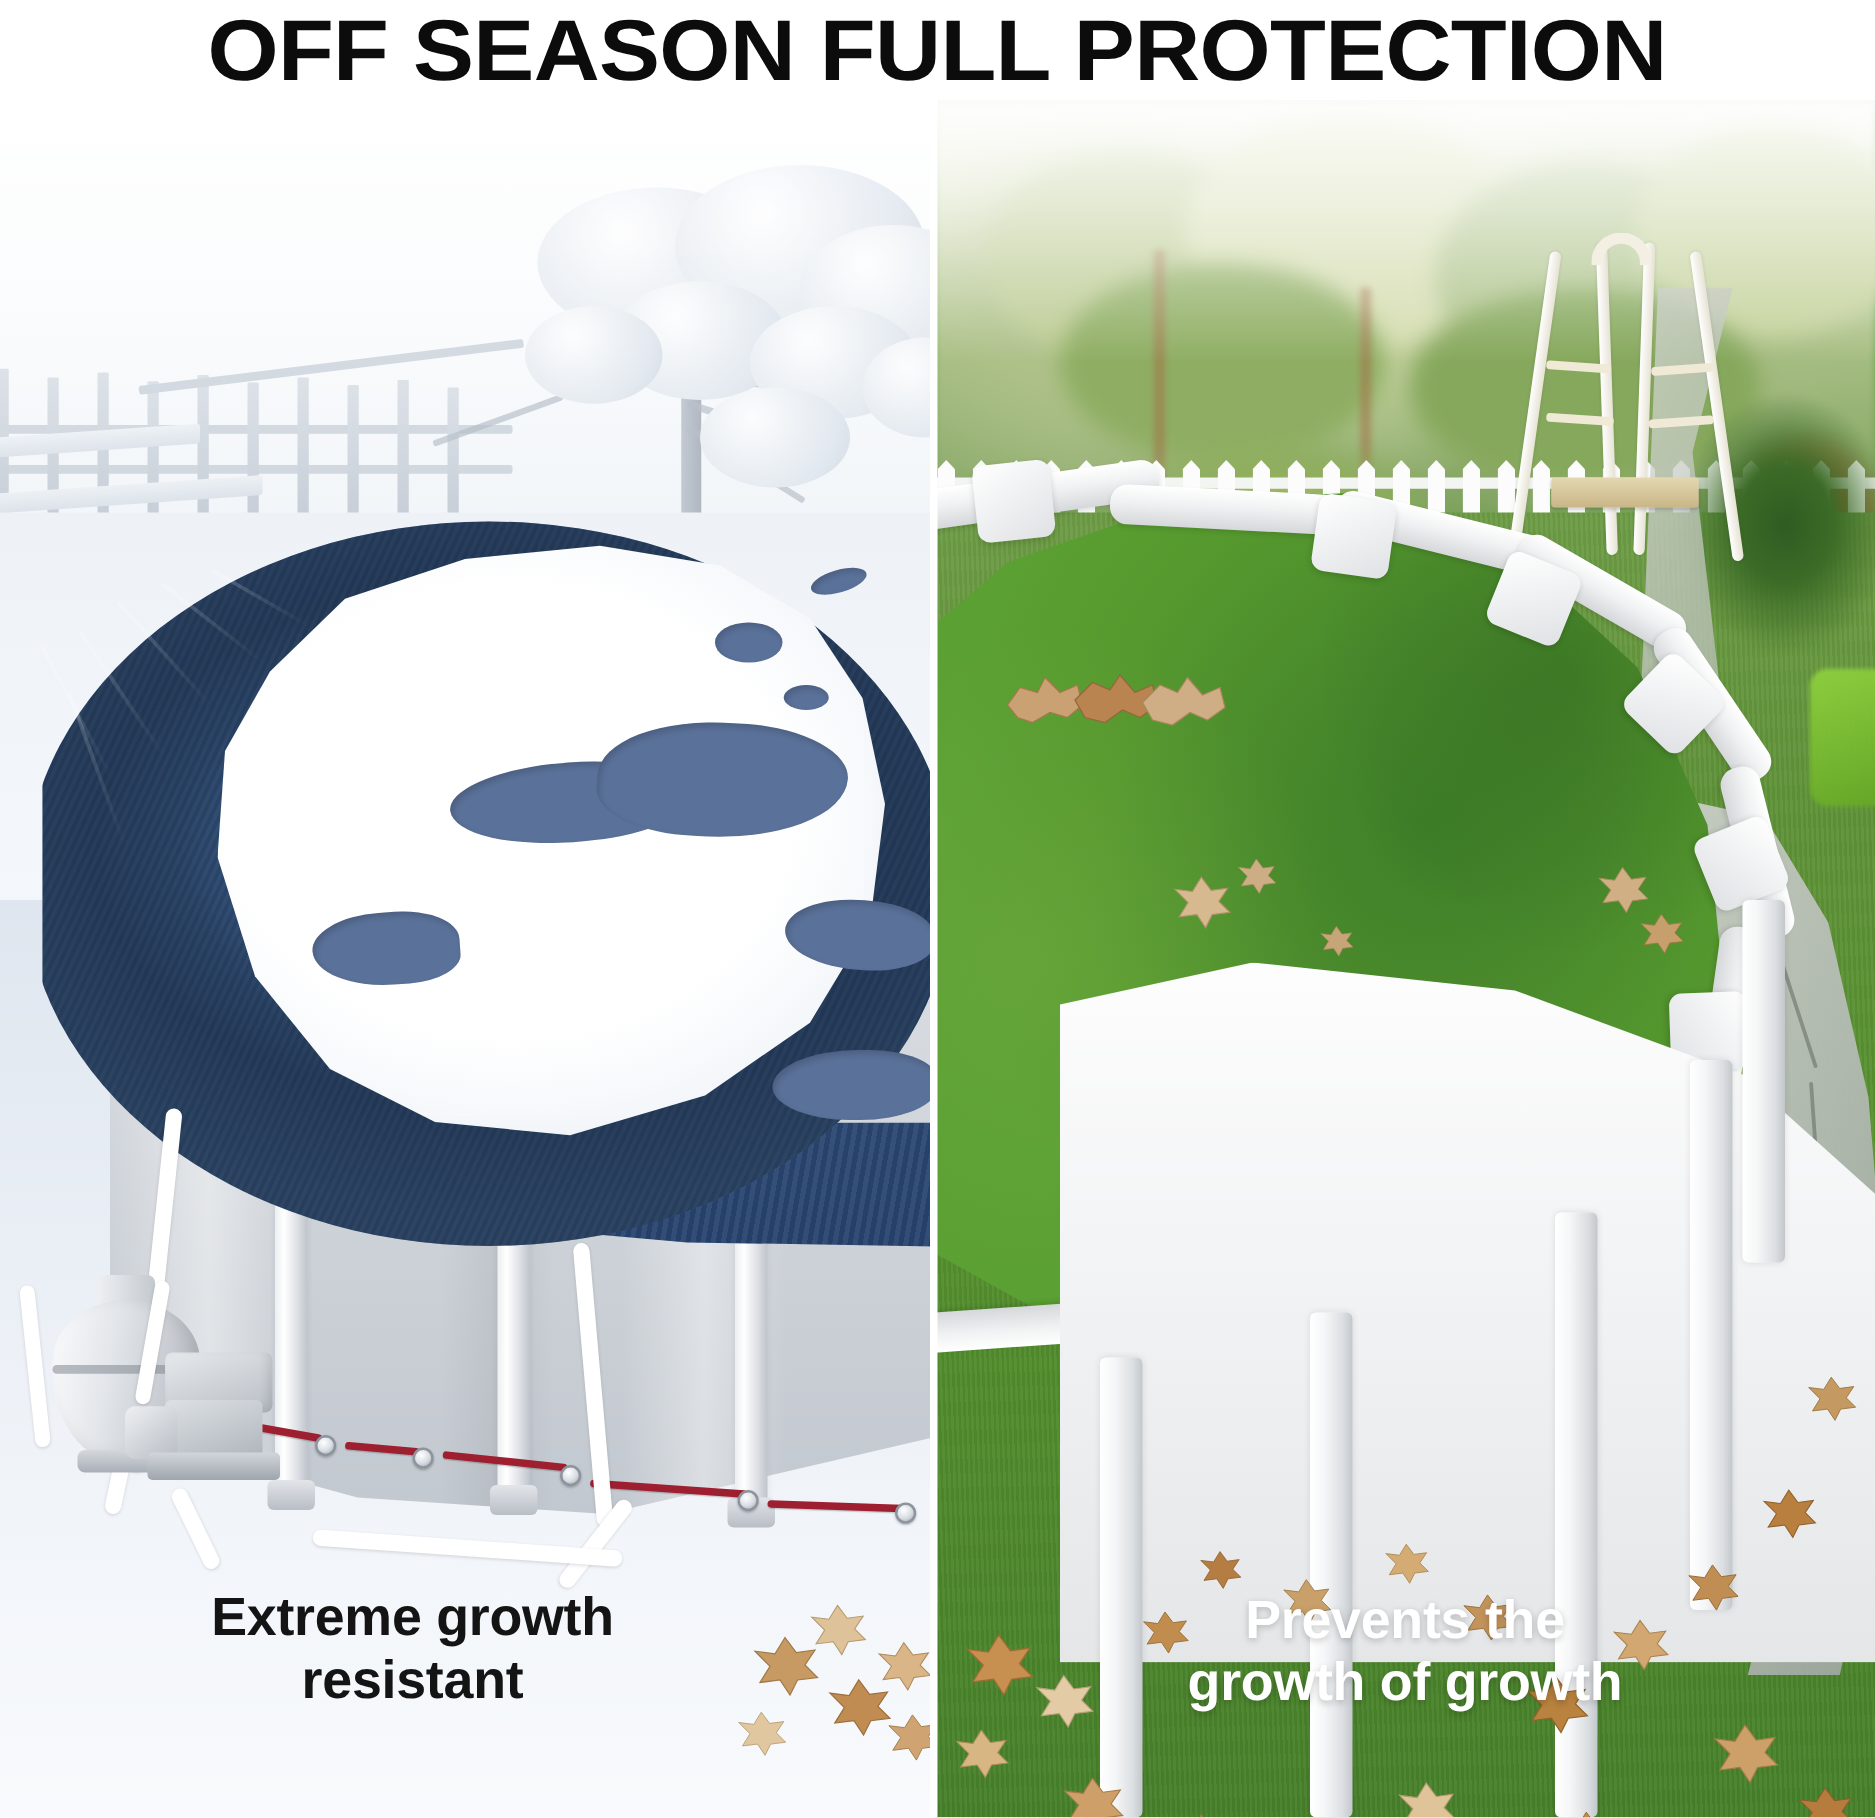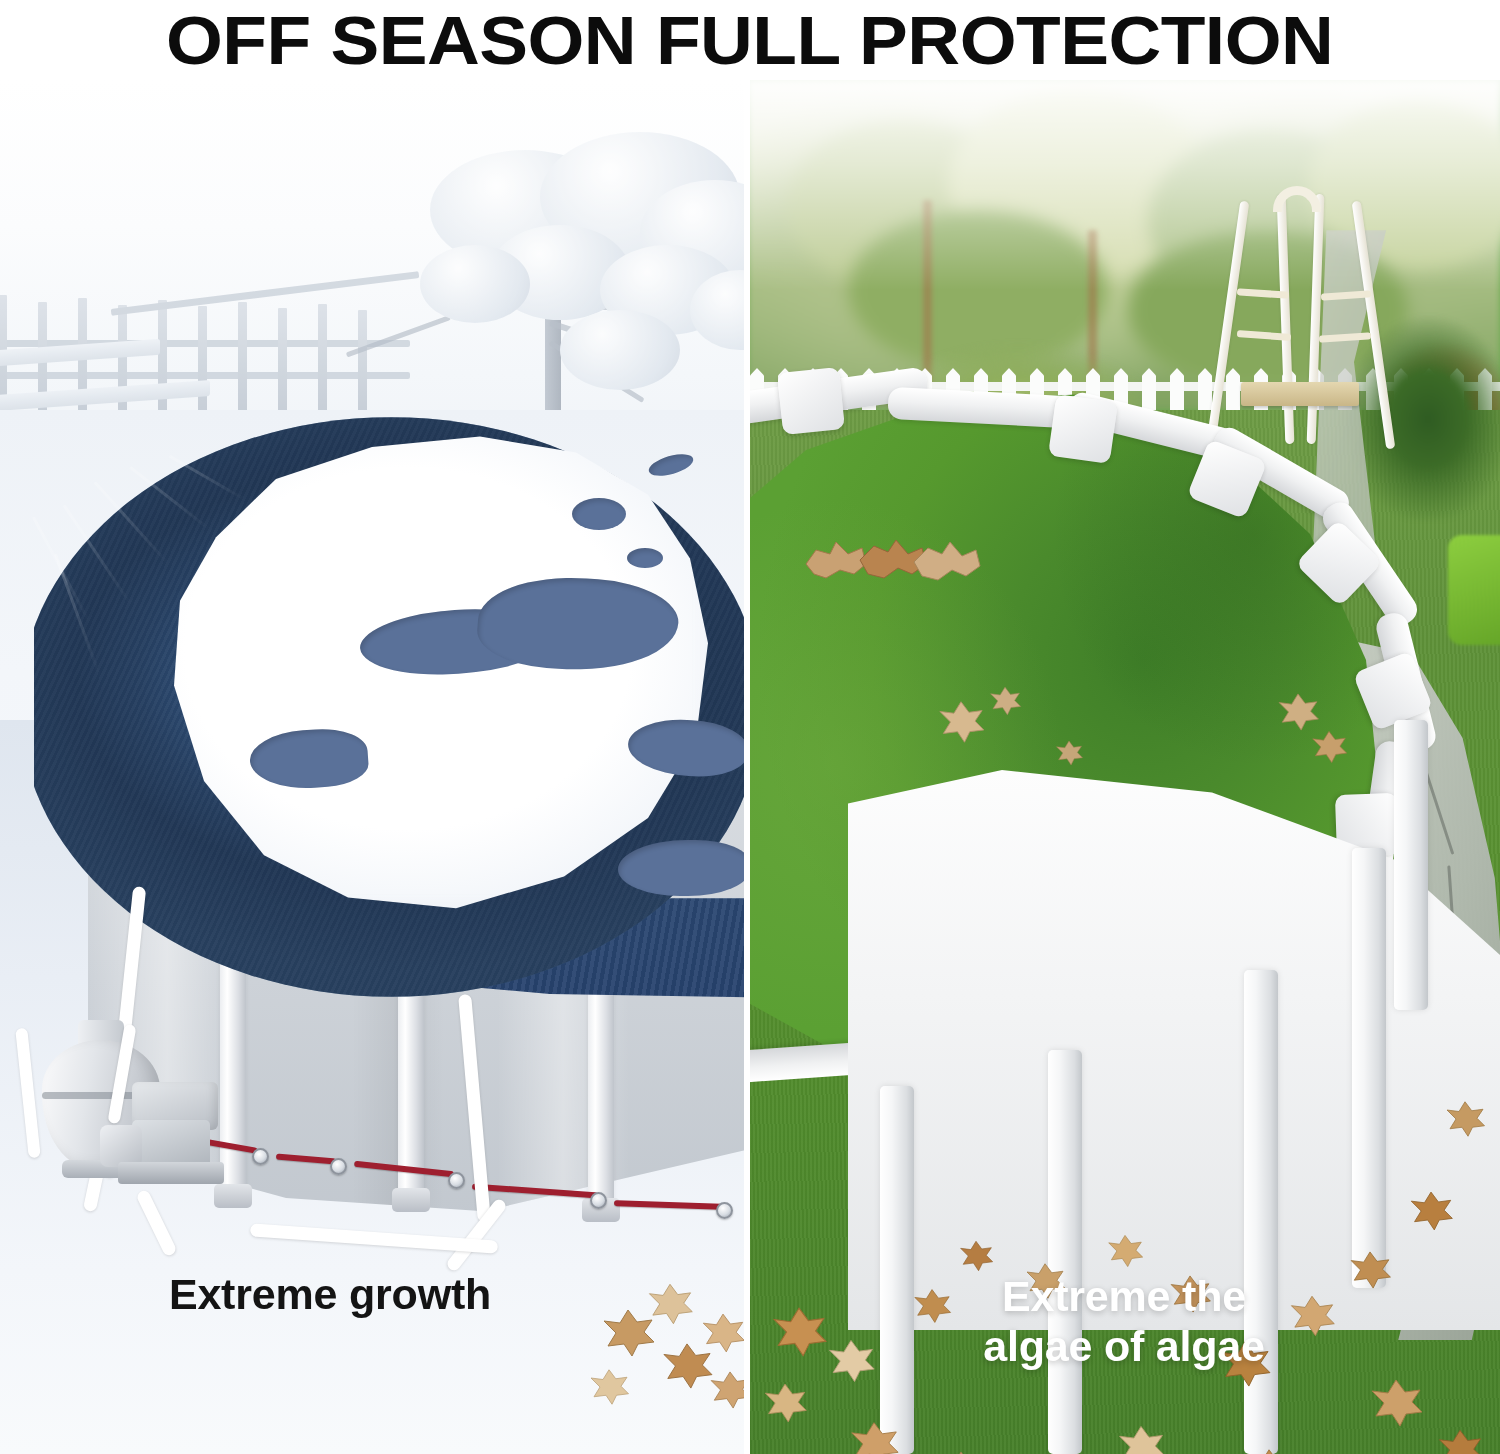--- a/index.html
+++ b/index.html
@@ -447,20 +447,21 @@
           </svg>
       </div>
       <div class="leafL" style="left:588px; top:1288px;">
         <svg width="42" height="38" viewBox="0 0 56 50">
             <path d="M28 2 L37 14 L52 12 L44 24 L54 34 L38 36 L32 48 L24 36 L8 38 L16 25 L4 13 L20 15 Z" fill="#e0c79f" stroke="#b99f76" stroke-width="1"></path>
           </svg>
       </div>
 
       <div class="capL">
         <div>Extreme growth</div>
+        <div>resistant</div>
       </div>
     </div>
 
     <div class="half right">
 
       <div class="bgtrees">
         <div class="treeBlob" style="left:40px;  top:40px;  width:230px; height:170px; background:#bccb93;"></div>
         <div class="treeBlob" style="left:200px; top:10px;  width:260px; height:190px; background:#d4dcae;"></div>
         <div class="treeBlob" style="left:400px; top:50px;  width:240px; height:180px; background:#aec38a;"></div>
         <div class="treeBlob" style="left:560px; top:20px;  width:220px; height:170px; background:#c3d199;"></div>
@@ -720,20 +721,20 @@
             <path d="M28 2 L37 14 L52 12 L44 24 L54 34 L38 36 L32 48 L24 36 L8 38 L16 25 L4 13 L20 15 Z" fill="#c9a070" stroke="#9f7b4b" stroke-width="1"></path>
           </svg>
       </div>
       <div class="leaf" style="left:500px; top:1368px;">
         <svg width="42" height="38" viewBox="0 0 56 50">
             <path d="M28 2 L37 14 L52 12 L44 24 L54 34 L38 36 L32 48 L24 36 L8 38 L16 25 L4 13 L20 15 Z" fill="#be8b4c" stroke="#96682e" stroke-width="1"></path>
           </svg>
       </div>
 
       <div class="capR" style="left:0;">
-        <div>Extreme the</div>
-        <div>algae of algae</div>
+        <div>Prevents the</div>
+        <div>growth of growth</div>
       </div>
     </div>
 
     <div class="divider"></div>
   </div>
 </div>
 
 </body></html>

